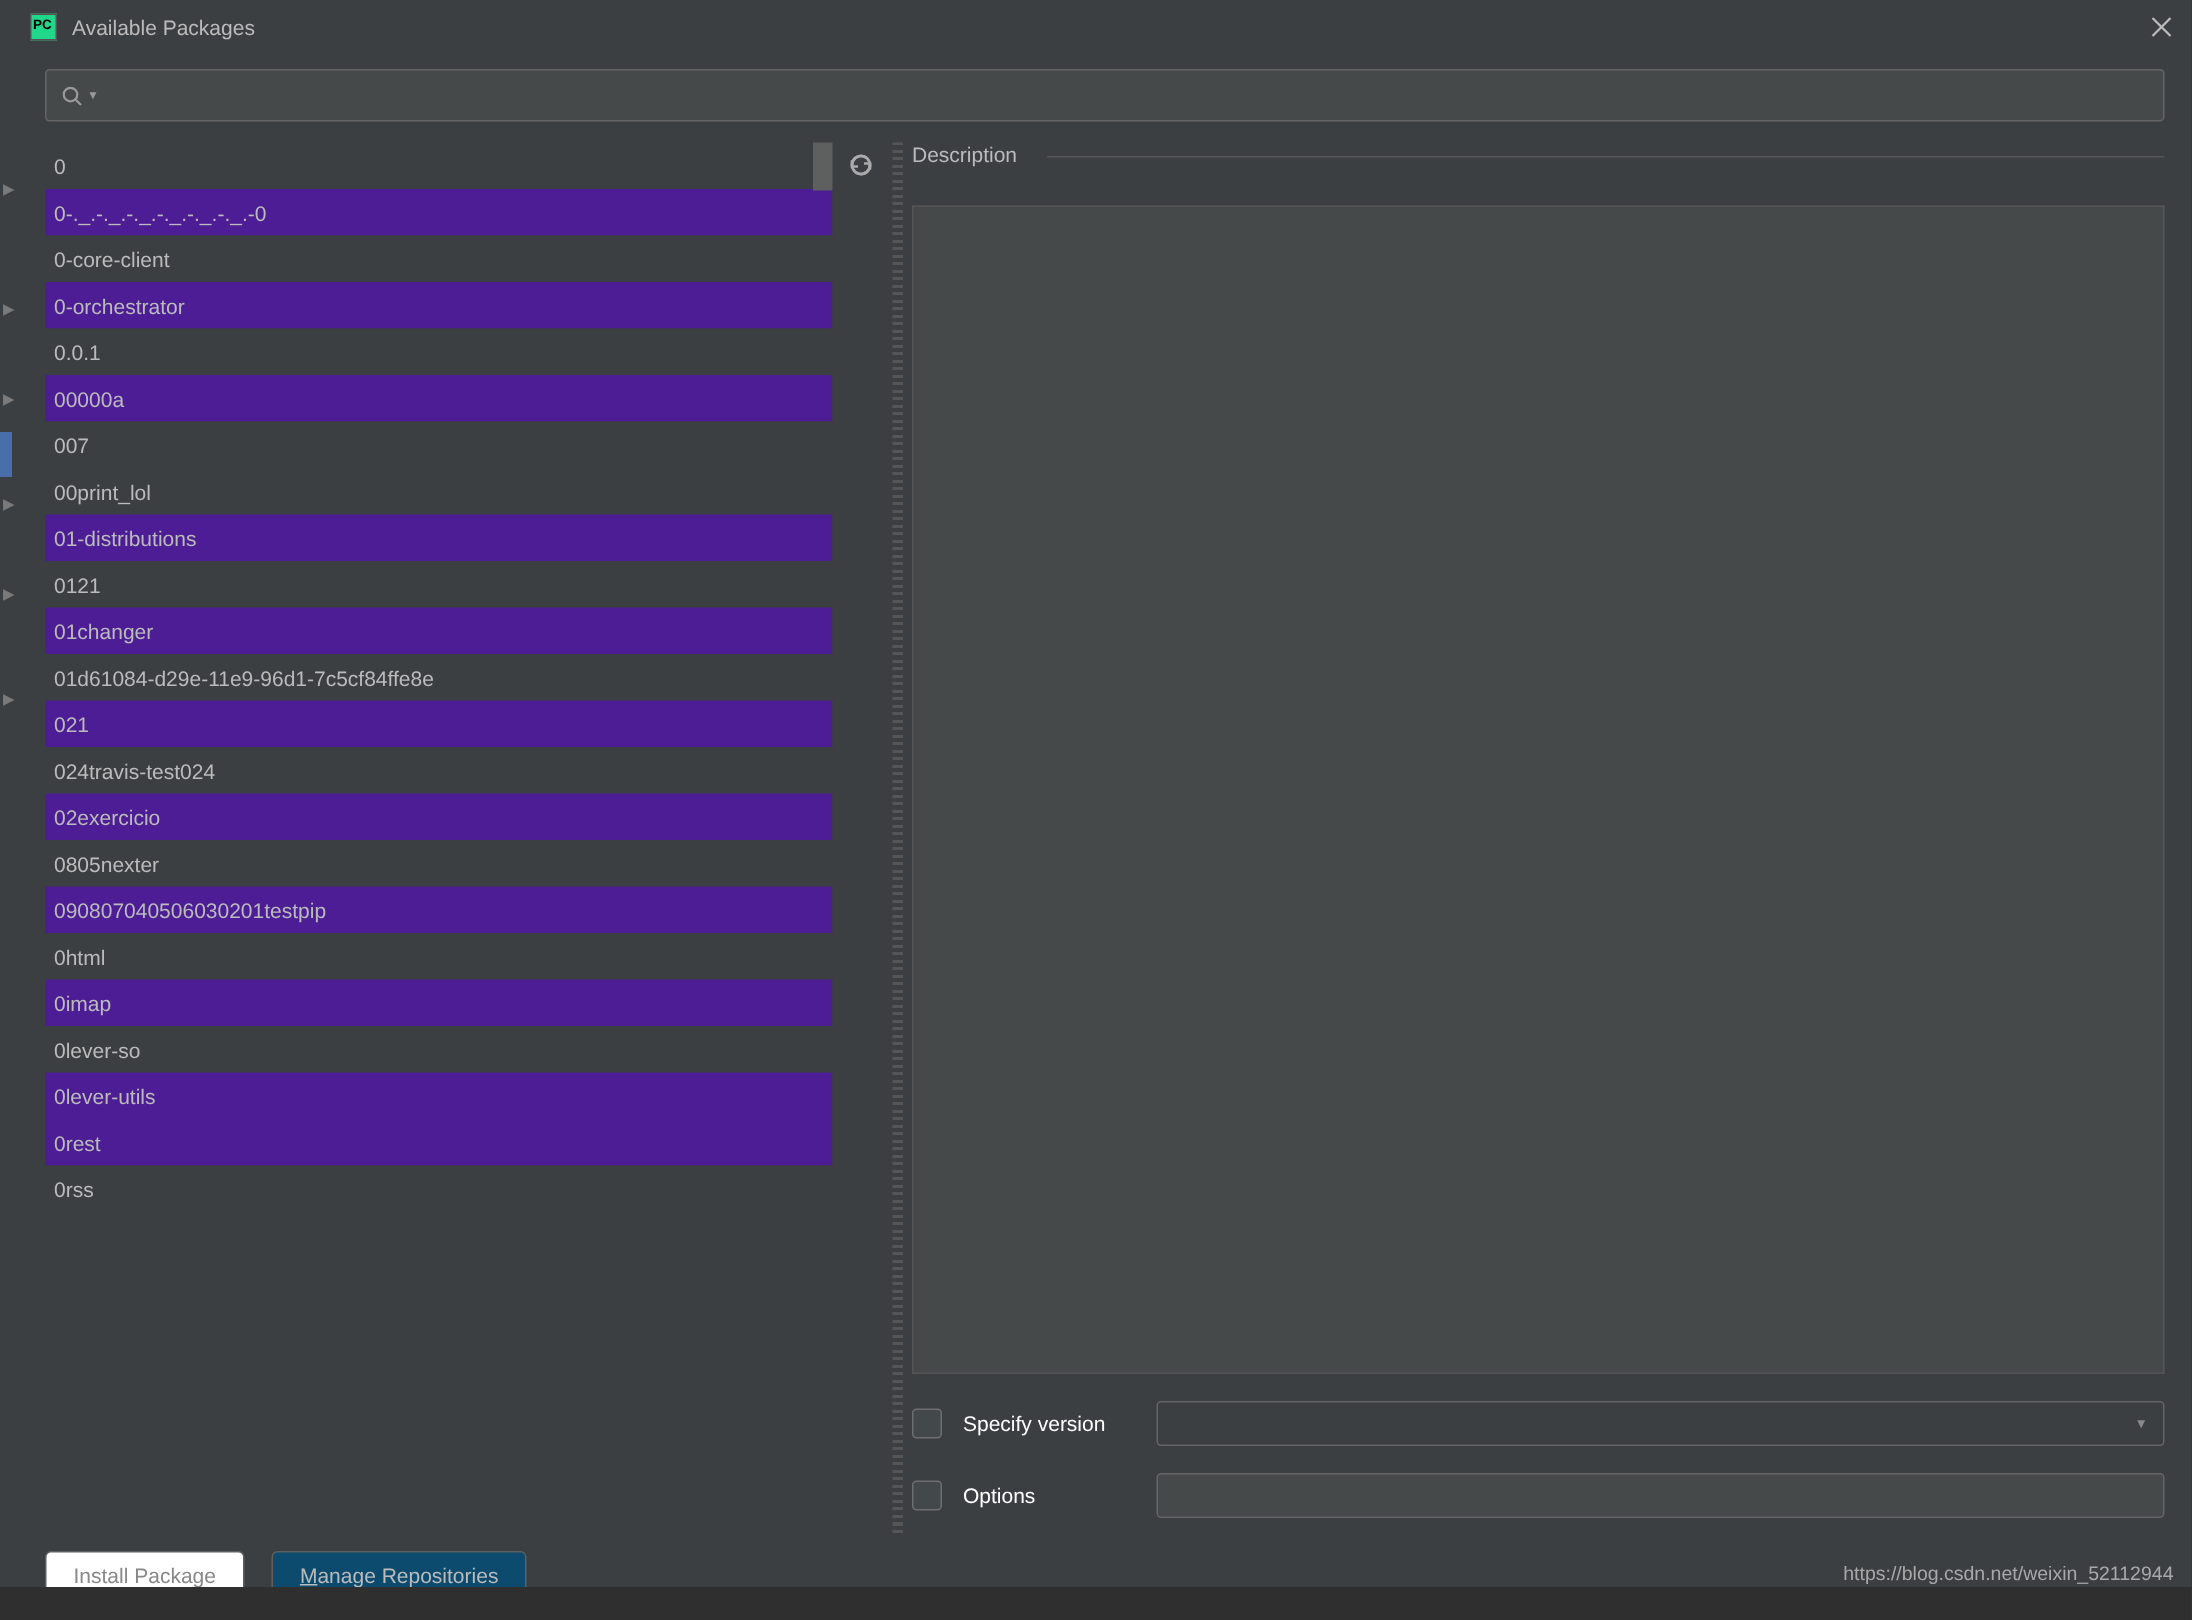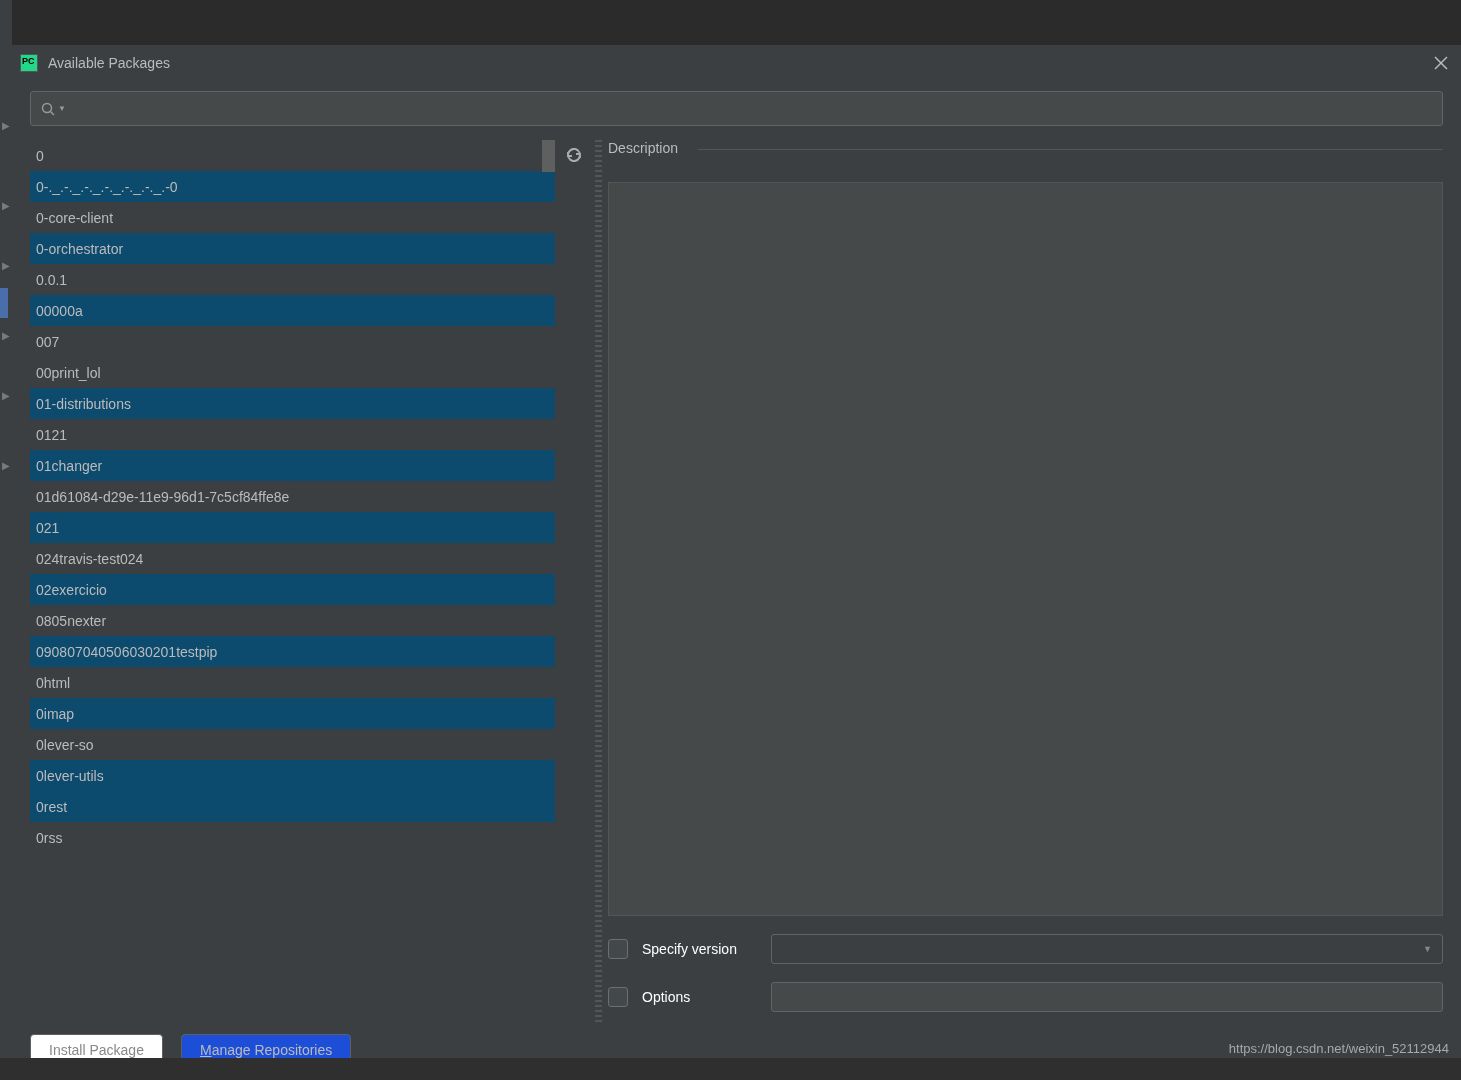--- a/index.html
+++ b/index.html
@@ -41,21 +41,20 @@
     }
     .dialog {
       position: absolute;
       left: 12px;
       top: 0;
       right: 0;
       bottom: 0;
       background: #3c3f41;
       display: flex;
       flex-direction: column;
-      margin-top: 45px;
     }
     .titlebar {
       height: 36px;
       display: flex;
       align-items: center;
       padding: 0 8px;
       font-size: 14px;
       color: #bbbbbb;
     }
     .titlebar .app-icon {
@@ -134,21 +133,21 @@
       align-items: center;
       padding: 0 6px;
       font-size: 14px;
       color: #bbbbbb;
       cursor: pointer;
     }
     .package-row.even {
       background: #3c3f41;
     }
     .package-row.odd {
-      background: #0c4a6e;
+      background: #4c1d95;
     }
     .scroll-thumb {
       position: absolute;
       right: 0;
       top: 0;
       width: 13px;
       height: 32px;
       background: #5e6060;
       border-radius: 0;
     }
@@ -268,21 +267,21 @@
       border: 1px solid #5e6060;
       border-radius: 4px;
       background: #ffffff;
       color: #888;
       font-size: 14px;
       display: flex;
       align-items: center;
       cursor: pointer;
     }
     .btn.secondary {
-      background: #1d4ed8;
+      background: #0c4a6e;
       color: #bbbbbb;
     }
     .btn .underline {
       text-decoration: underline;
     }
     .watermark {
       position: absolute;
       bottom: 24px;
       right: 12px;
       font-size: 13px;

